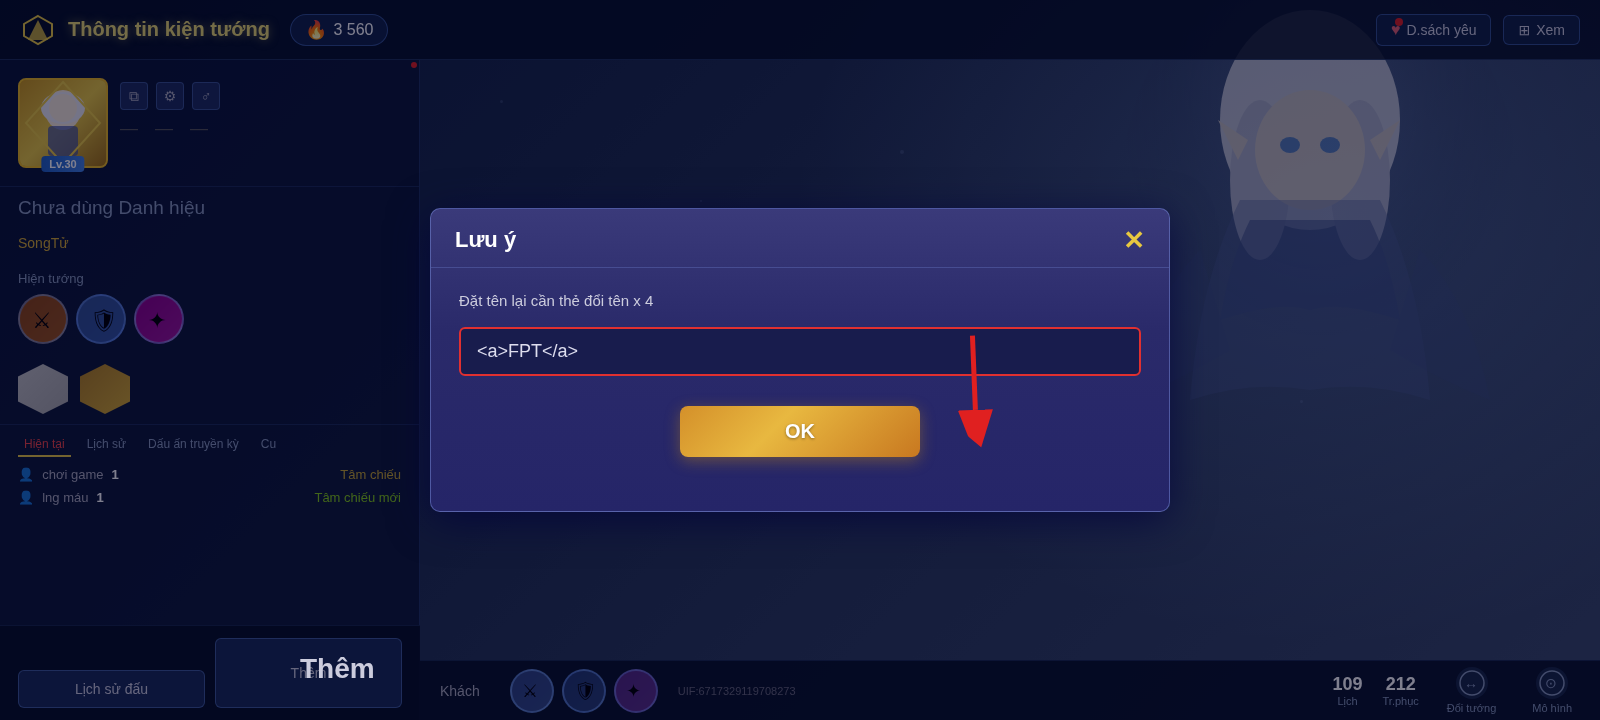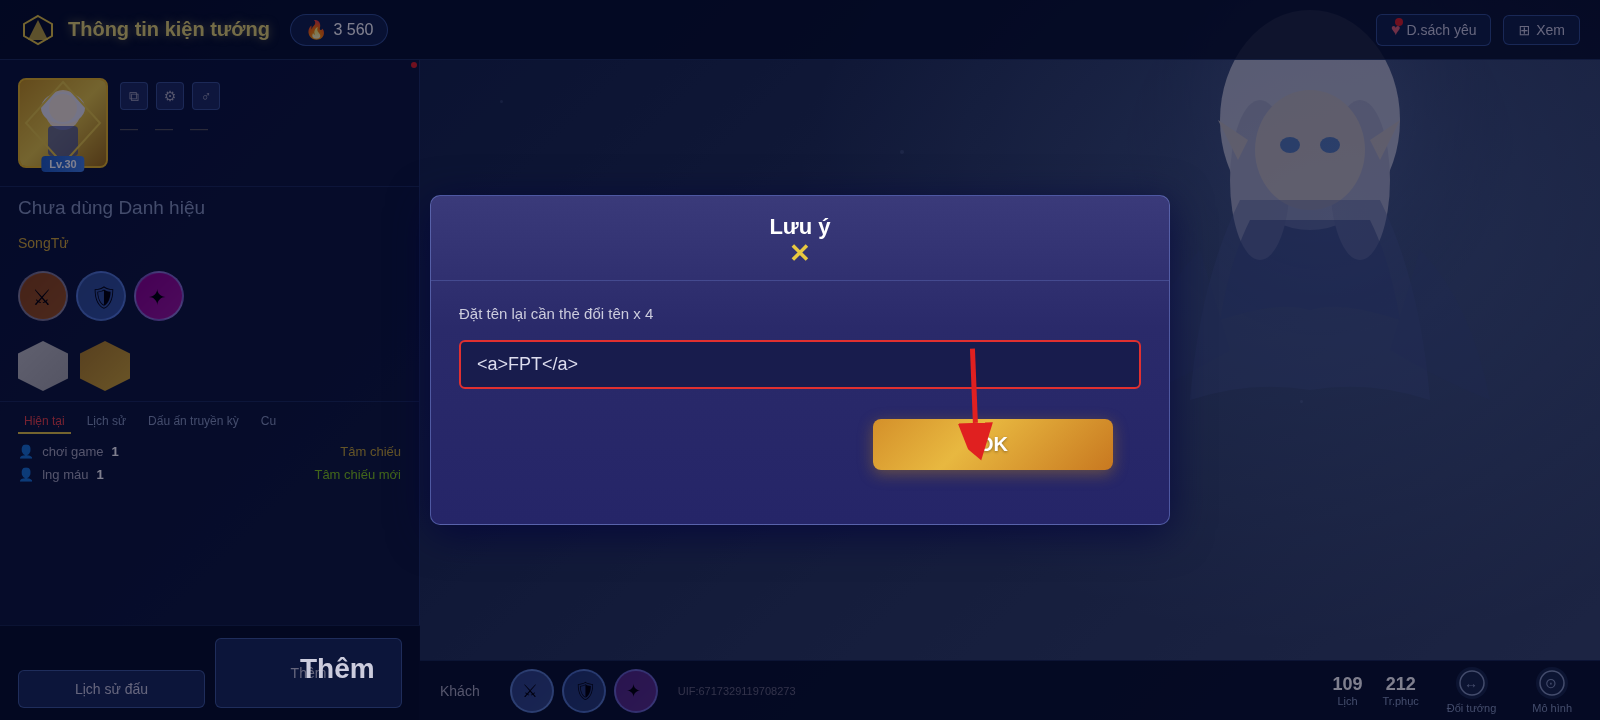--- a/index.html
+++ b/index.html
@@ -409,21 +409,20 @@
       overflow: hidden;
       position: relative;
     }
 
     .modal-header {
       display: flex;
       align-items: center;
       justify-content: space-between;
       padding: 18px 24px 14px;
       border-bottom: 1px solid rgba(120,140,220,0.3);
-      flex-direction: column;
     }
 
     .modal-title {
       color: #fff;
       font-size: 22px;
       font-weight: bold;
     }
 
     .modal-close {
       color: #e8c840;
@@ -456,21 +455,21 @@
       border: none;
       outline: none;
       color: #dde;
       font-size: 18px;
       width: 100%;
       caret-color: #aaf;
     }
 
     .modal-footer {
       display: flex;
-      justify-content: flex-end;
+      justify-content: center;
       padding: 0 28px 24px;
       position: relative;
     }
 
     .modal-ok-btn {
       background: linear-gradient(135deg, #d4902a 0%, #e8b840 40%, #c87820 100%);
       border: none;
       border-radius: 8px;
       color: #fff;
       font-size: 20px;
@@ -620,20 +619,21 @@
         <span style="color:#555;font-size:18px;letter-spacing:6px;">— — —</span>
       </div>
     </div>
   </div>
 
   <div class="section-label">Chưa dùng Danh hiệu</div>
 
   <div class="section-name">SongTử</div>
 
   <div class="hero-section">
+    <div class="hero-label">Hiện tướng</div>
     <div class="hero-avatars">
       <div class="hero-avatar hero1">
         <svg width="50" height="50">
             <circle cx="25" cy="25" r="25" fill="rgba(139,69,19,0.8)"></circle>
             <text x="12" y="32" font-size="22">⚔</text>
           </svg>
       </div>
       <div class="hero-avatar hero2">
         <svg width="50" height="50">
             <circle cx="25" cy="25" r="25" fill="rgba(47,79,143,0.8)"></circle>

